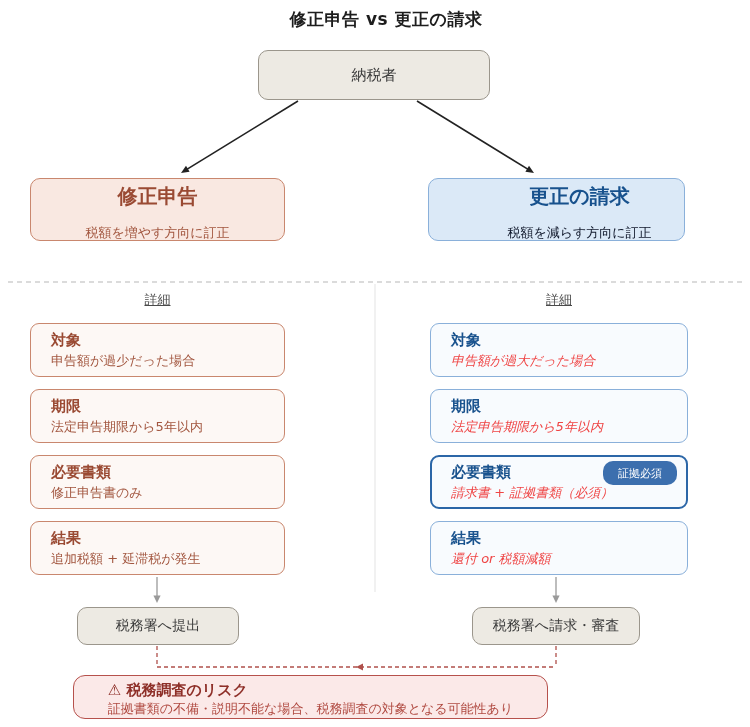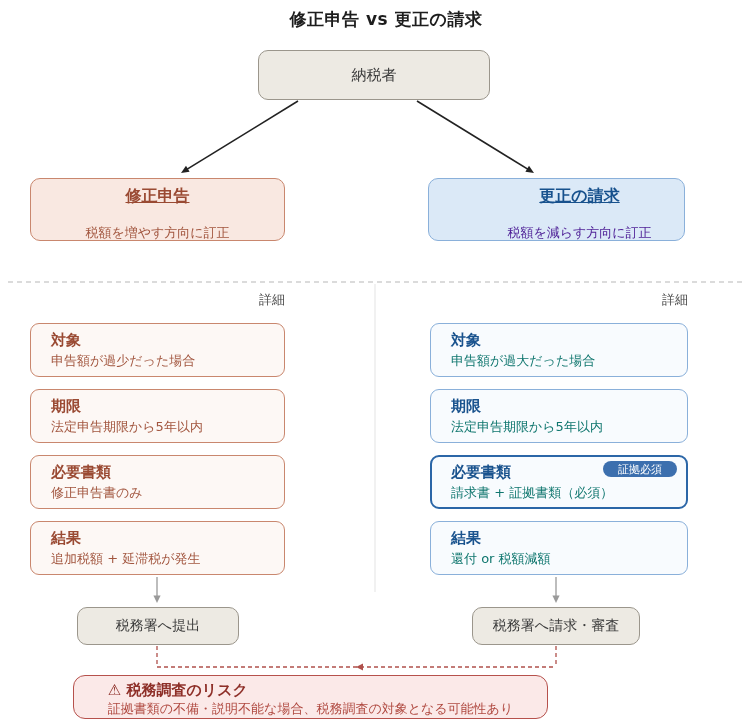--- a/index.html
+++ b/index.html
@@ -9,46 +9,46 @@
   }
   .abs{position:absolute;box-sizing:border-box;}
   .center{display:flex;flex-direction:column;align-items:center;justify-content:center;text-align:center;}
 
   .page-title{left:0;top:8px;width:750px;text-align:center;font-size:17px;font-weight:700;color:#1d1d1d;letter-spacing:.5px;padding-left:22px;}
 
   .node-beige{background:#edeae3;border:1px solid #9b968c;border-radius:10px;color:#3b3b3b;}
   .taxpayer{left:258px;top:50px;width:232px;height:50px;font-size:15px;}
 
   .main-box{border-radius:10px;padding-top:9px;}
-  .main-box .t{font-size:16px;font-weight:700;line-height:20px;text-decoration:underline;}
+  .main-box .t{font-size:20px;font-weight:700;line-height:20px;}
   .main-box .s{font-size:13px;line-height:19px;margin-top:17px;}
   .main-red{left:30px;top:178px;width:255px;height:63px;background:#f9e8e1;border:1px solid #c9876e;}
   .main-red .t{color:#9a4a33;}
   .main-red .s{color:#a2563f;}
   .main-blue{left:428px;top:178px;width:257px;height:63px;background:#dbe9f7;border:1px solid #8ab0da;padding-left:46px;}
   .main-blue .t{color:#17518d;}
-  .main-blue .s{color:#4c1d95;}
+  .main-blue .s{color:#0f172a;}
 
-  .section-label{top:291px;text-align:right;font-size:13px;color:#4a4a4a;}
+  .section-label{top:291px;text-align:center;font-size:13px;color:#4a4a4a;text-decoration:underline;}
   .section-label.l{left:30px;width:255px;}
   .section-label.r{left:430px;width:258px;}
 
   .card{height:54px;border-radius:9px;padding:6px 12px 0 20px;}
   .card .t{font-size:15px;font-weight:700;line-height:21px;}
   .card .b{font-size:13px;line-height:19px;}
   .card-red{left:30px;width:255px;background:#fdf8f5;border:1px solid #c9876e;}
   .card-red .t{color:#9a4a33;}
   .card-red .b{color:#a2563f;}
   .card-blue{left:430px;width:258px;background:#f8fbfe;border:1px solid #8ab0da;}
   .card-blue .t{color:#1a538e;}
-  .card-blue .b{color:#0f766e;}
+  .card-blue .b{color:#ef4444;font-style:italic;}
   .card-blue.strong{border:2px solid #2b66a7;padding-top:5px;padding-left:19px;}
   .row0{top:323px;} .row1{top:389px;} .row2{top:455px;} .row3{top:521px;}
 
-  .badge{position:absolute;right:9px;top:4px;width:74px;height:16px;border-radius:10px;
+  .badge{position:absolute;right:9px;top:4px;width:74px;height:24px;border-radius:10px;
     background:#3c6fae;color:#ffffff;font-size:11px;display:flex;align-items:center;justify-content:center;}
 
   .submit{height:38px;font-size:14px;}
   .submit.l{left:77px;top:607px;width:162px;}
   .submit.r{left:472px;top:607px;width:168px;}
 
   .risk{left:73px;top:675px;width:475px;height:44px;border-radius:12px;background:#fbe9e8;
     border:1.5px solid #b6514c;text-align:center;padding-top:4px;}
   .risk-inner{display:inline-block;text-align:left;}
   .risk .t{font-size:15px;font-weight:700;color:#8e2f28;line-height:20px;}

